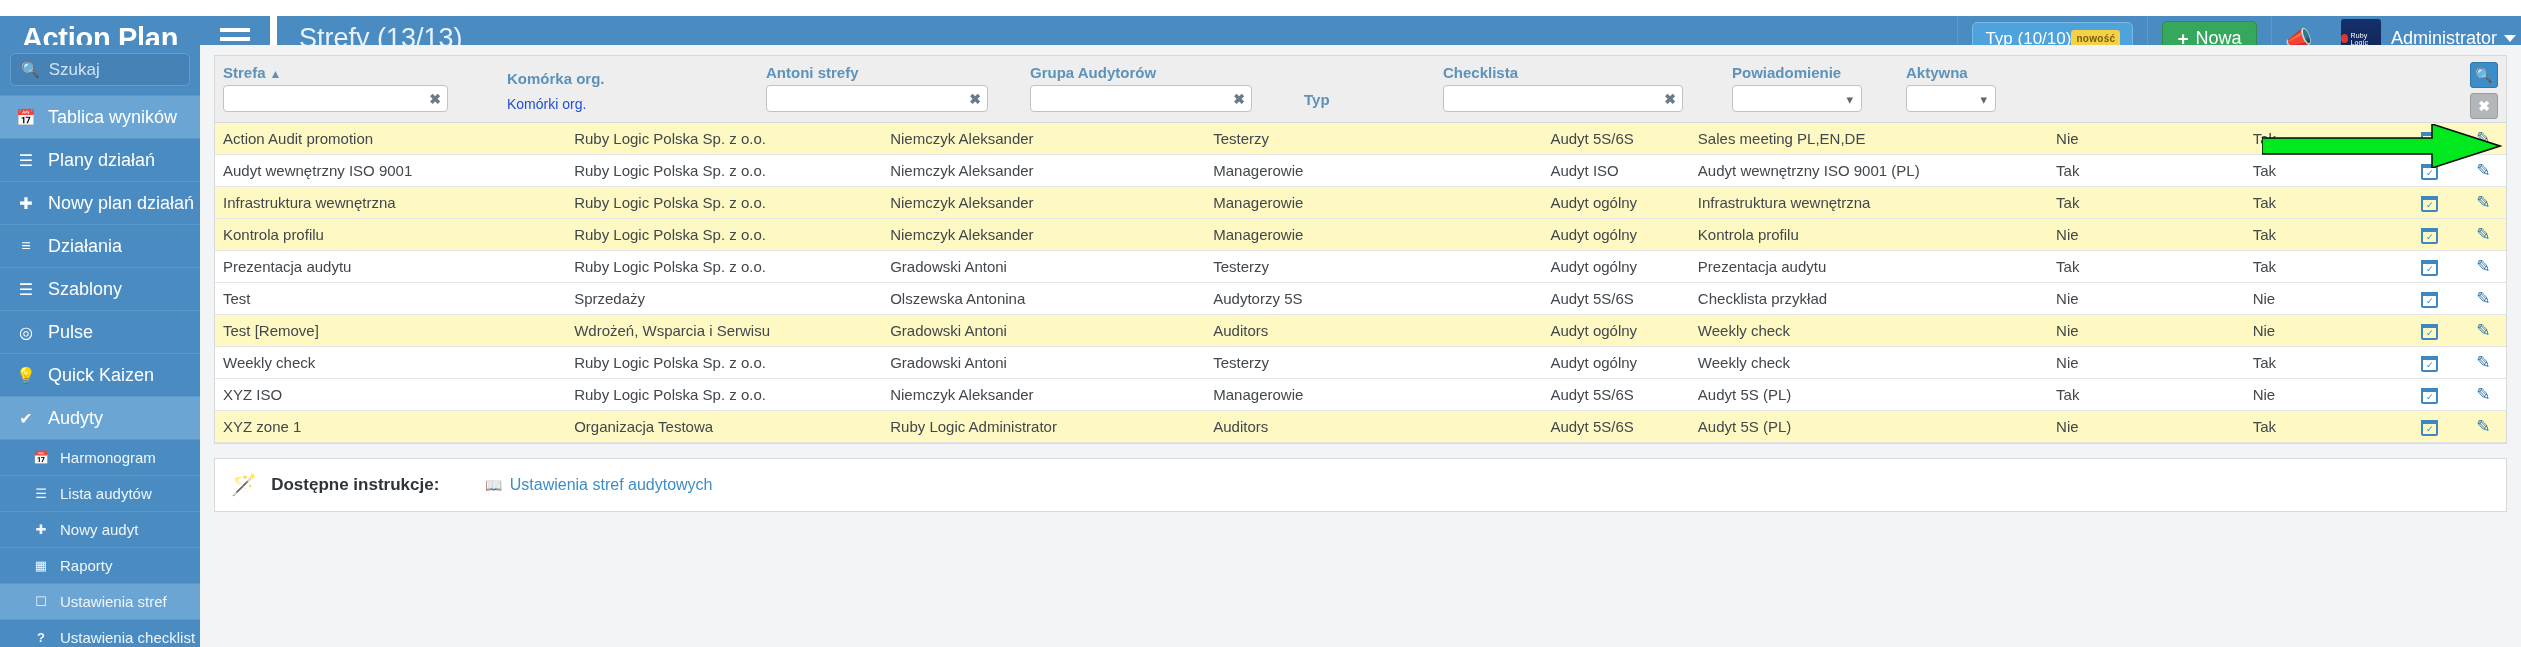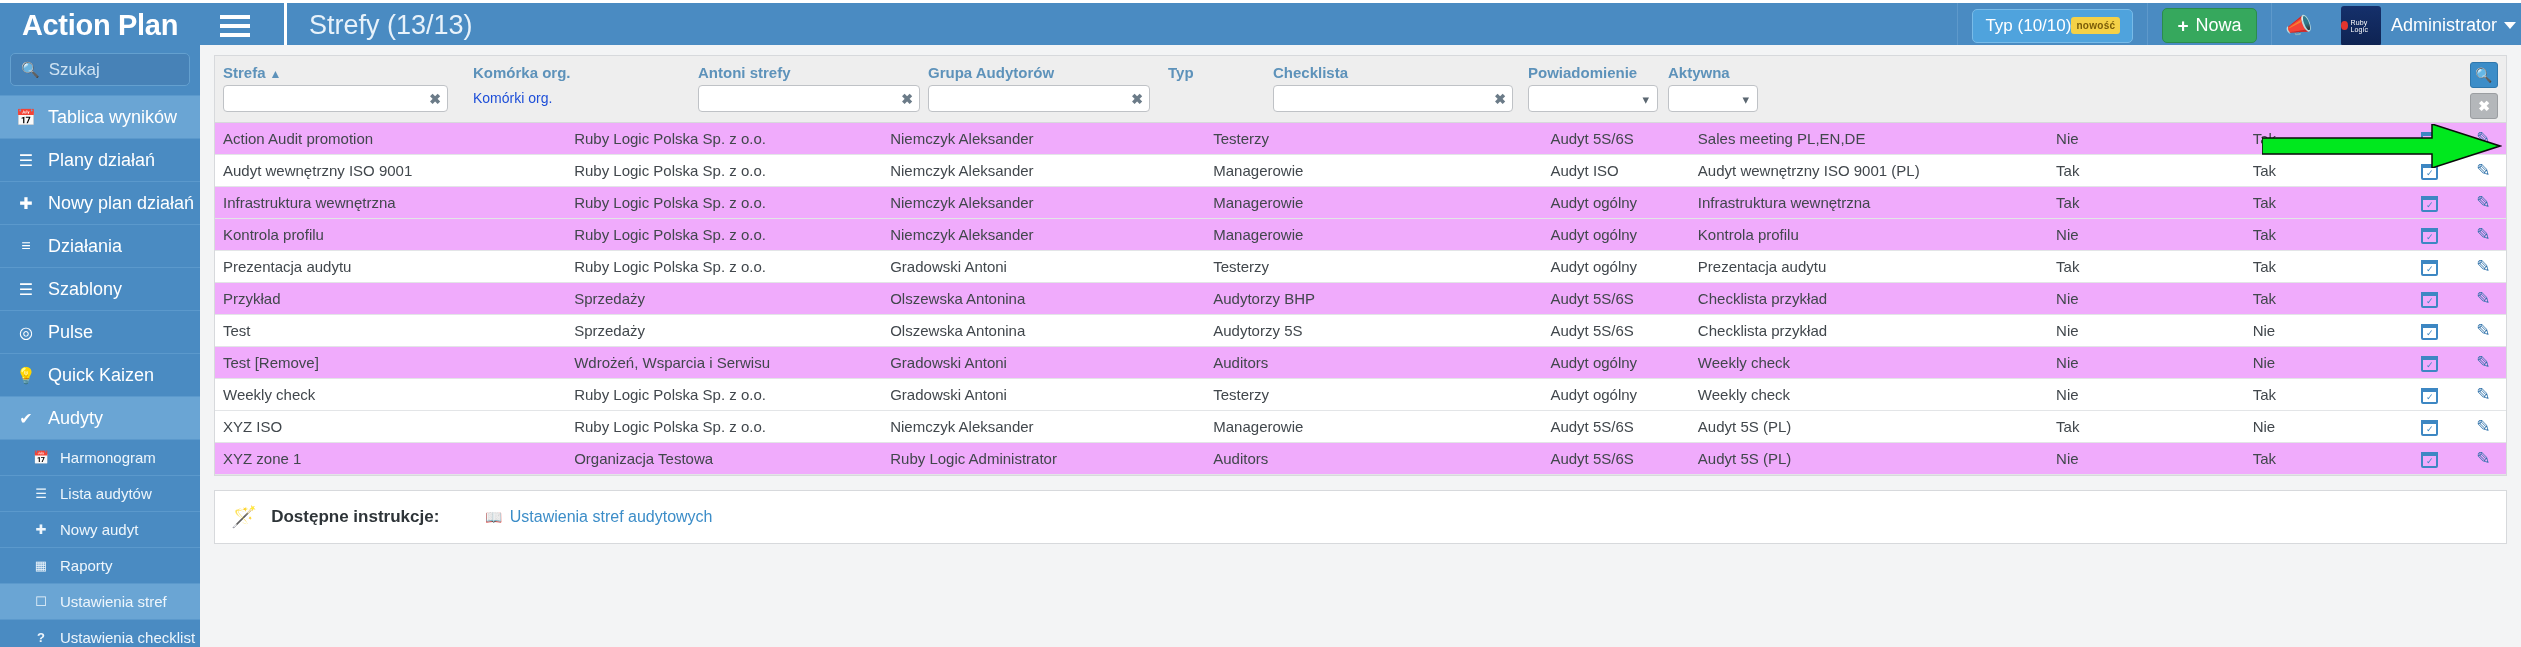--- a/index.html
+++ b/index.html
@@ -4,43 +4,42 @@
 <style>
   * { box-sizing: border-box; margin: 0; padding: 0; }
   html, body {
     width: 2521px; height: 647px;
     overflow: hidden;
     font-family: "Liberation Sans", sans-serif;
     background: #ffffff;
   }
   
   .topbar {
-    position: absolute; top: 3px; left: 0; width: 2521px; height: 45px;
+    position: absolute; top: 16px; left: 0; width: 2521px; height: 45px;
     background: #4a8bc2;
     display: flex; align-items: stretch;
   }
   .brand {
     width: 200px; min-width: 200px;
     display: flex; align-items: center; justify-content: center;
     color: #ffffff; font-size: 29px; font-weight: bold;
     letter-spacing: -0.3px;
   }
   .hamburger {
     width: 70px; min-width: 70px;
     display: flex; flex-direction: column; align-items: center; justify-content: center;
     gap: 5px; cursor: pointer;
   }
   .hamburger span { display: block; width: 30px; height: 4px; background: #ffffff; }
   .page-title {
     display: flex; align-items: center;
     padding-left: 22px;
     color: #e8f2fa; font-size: 27px; font-weight: 400;
-    border-left: 3px solid #ffffff;
+    border-left: 7px solid #ffffff;
     flex: 1;
-    margin-left: 14px;
   }
   .topbar-right { display: flex; align-items: stretch; }
   .tb-cell {
     display: flex; align-items: center; justify-content: center;
     padding: 0 14px;
     border-left: 1px solid #5e99cb;
   }
   .btn-typ {
     display: inline-flex; align-items: center; 
     background: #4fa3dd; border: 1px solid #78bbe8; border-radius: 5px;
@@ -116,22 +115,22 @@
     position: absolute; top: 45px; left: 200px; width: 2321px; height: 602px;
     background: #f3f4f5; padding: 10px 14px 0 14px;
   }
   .panel {
     background: #ffffff; border: 1px solid #d7d9dc;
     width: 2293px;
   }
   
   .filter-row {
     background: #eeeeee; border-bottom: 1px solid #d7d9dc;
-    display: flex; align-items: flex-start; padding: 8px 0 10px 0;
-    position: relative; min-height: 62px;
+    display: flex; align-items: flex-end; padding: 8px 0 10px 0;
+    position: relative; min-height: 62px; gap: 34px;
   }
   .fcol { padding-left: 8px; position: relative; }
   .fhead {
     color: #5d92ba; font-size: 15px; font-weight: bold; white-space: nowrap;
     margin-bottom: 4px; cursor: pointer;
   }
   .sort-arrow { font-size: 12px; margin-left: 4px; color: #5d92ba; }
   .finput {
     position: relative; height: 27px;
     background: #ffffff; border: 1px solid #bfc2c6; border-radius: 4px;
@@ -168,21 +167,21 @@
     border-radius: 3px; color: #fff; display: flex; align-items: center;
     justify-content: center; font-size: 14px; font-weight: bold; cursor: pointer;
   }
   
   table.grid { width: 100%; border-collapse: collapse; table-layout: fixed; }
   table.grid td {
     font-size: 15px; color: #41474c; padding: 5px 0 5px 8px;
     border-bottom: 1px solid #e3e5e7; white-space: nowrap;
     overflow: hidden; text-overflow: ellipsis;
   }
-  table.grid tr.odd { background: #f0abfc; }
+  table.grid tr.odd { background: #fef9c3; }
   table.grid tr.even { background: #ffffff; }
   td.act { text-align: center; padding-left: 0; }
   .ic-cal {
     display: inline-block; width: 17px; height: 16px;
     border: 2px solid #3d87c3; border-radius: 2px; position: relative;
     vertical-align: middle; cursor: pointer;
   }
   .ic-cal::before {
     content: ""; position: absolute; left: -2px; right: -2px; top: -2px; height: 4px;
     background: #3d87c3;
@@ -456,32 +455,20 @@
             <td>Ruby Logic Polska Sp. z o.o.</td>
             <td>Gradowski Antoni</td>
             <td>Testerzy</td>
             <td>Audyt ogólny</td>
             <td>Prezentacja audytu</td>
             <td>Tak</td>
             <td>Tak</td>
             <td class="act"><span class="ic-cal"></span></td>
             <td class="act"><span class="ic-pencil">✎</span></td>
           </tr>
-          <tr class="odd">
-            <td>Przykład</td>
-            <td>Sprzedaży</td>
-            <td>Olszewska Antonina</td>
-            <td>Audytorzy BHP</td>
-            <td>Audyt 5S/6S</td>
-            <td>Checklista przykład</td>
-            <td>Nie</td>
-            <td>Tak</td>
-            <td class="act"><span class="ic-cal"></span></td>
-            <td class="act"><span class="ic-pencil">✎</span></td>
-          </tr>
           <tr class="even">
             <td>Test</td>
             <td>Sprzedaży</td>
             <td>Olszewska Antonina</td>
             <td>Audytorzy 5S</td>
             <td>Audyt 5S/6S</td>
             <td>Checklista przykład</td>
             <td>Nie</td>
             <td>Nie</td>
             <td class="act"><span class="ic-cal"></span></td>

